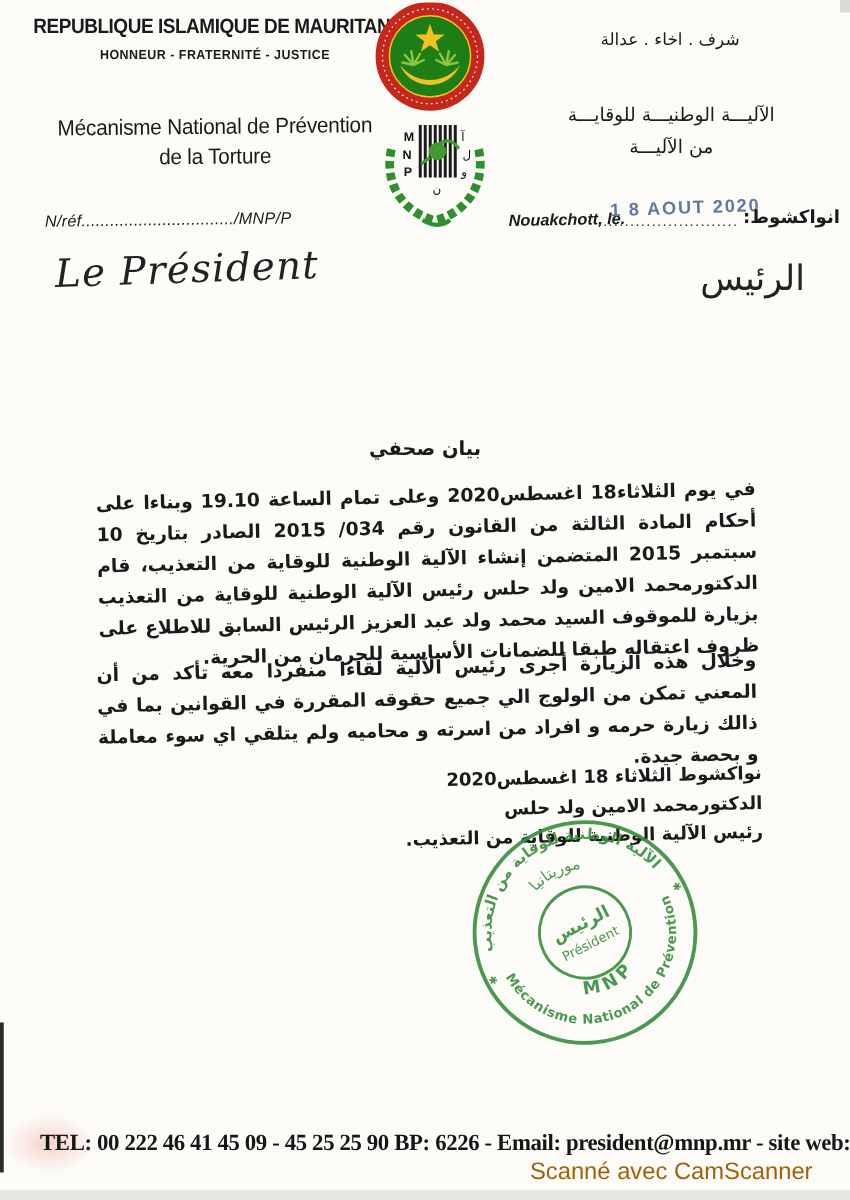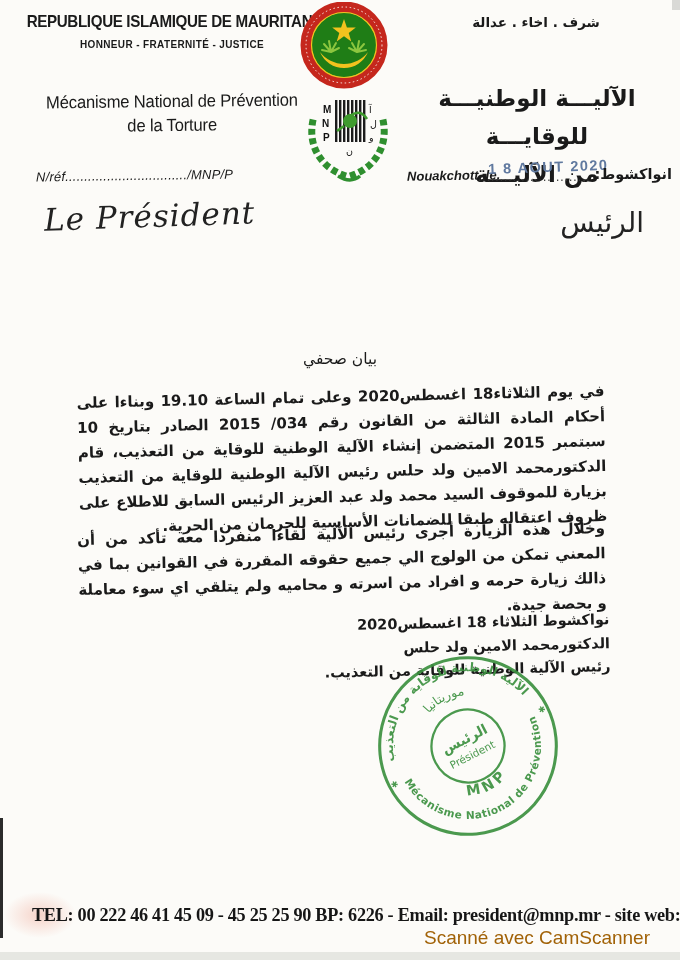--- a/index.html
+++ b/index.html
@@ -8,34 +8,34 @@
     background:#fcfbf8; font-family:"Liberation Sans",sans-serif; color:#1a1a1a;
   }
   .abs{position:absolute;}
   
   .fr-head{left:14px; top:12px; width:316px; text-align:center;}
   .fr-title{font-weight:bold; font-size:16.5px; letter-spacing:-0.4px; transform:scaleX(0.92); transform-origin:center; white-space:nowrap;}
   .fr-motto{font-weight:bold; font-size:10.5px; letter-spacing:0.4px; margin-top:7px; transform:scaleX(0.95);}
   .ar{direction:rtl; font-family:"DejaVu Sans",sans-serif;text-align:right;}
   .ar-head{right:8px; top:8px; width:272px; text-align:center;}
   .ar-title{font-size:16.5px; font-weight:bold;}
-  .ar-motto{font-size:13.5px; font-weight:bold; margin-top:6px;}
+  .ar-motto{font-size:13.5px; font-weight:normal; margin-top:16px;}
   .fr-org{left:16px; top:90px; width:312px; text-align:center; font-size:17.5px; font-weight:500; line-height:1.35; letter-spacing:-0.2px; transform:scaleX(0.95) rotate(-0.6deg);}
-  .ar-org{right:14px; top:80px; width:258px; text-align:center; font-size:23px; font-weight:bold; line-height:1.65;}
+  .ar-org{right:14px; top:80px; width:258px; text-align:center; font-size:15px; font-weight:normal; line-height:1.65;}
   
   .nref{left:36px; top:168px; font-style:italic; font-size:13px; letter-spacing:0.2px; transform:rotate(-0.8deg);}
   .place-fr{left:407px; top:168px; font-style:italic; font-weight:bold; font-size:13px; transform:rotate(-1deg);}
   .date-dots{left:478px; top:170px; font-size:12px; letter-spacing:1px; color:#333;}
   .date-stamp{left:488px; top:161px; font-size:14.5px; font-weight:bold; letter-spacing:1.5px; color:#60799f; transform:rotate(-2deg); transform-origin:left; white-space:nowrap;}
   .place-ar{right:8px; top:166px; font-size:14.5px; font-weight:bold;}
   
   .pres-fr{left:44px; top:198px; font-family:"DejaVu Serif",serif; font-style:italic; font-size:31px; letter-spacing:1px; transform:rotate(-2deg); color:#222;}
   .pres-ar{right:36px; top:206px; font-size:28px; color:#222;}
   
-  .b-title{left:0; top:350px; width:680px; text-align:center; font-size:15.5px; font-weight:normal;}
+  .b-title{left:0; top:350px; width:680px; text-align:center; font-size:15.5px; font-weight:bold;}
   .para{left:78px; width:528px; text-align:justify; font-size:15px; font-weight:bold; line-height:25px; transform:rotate(-1.3deg); transform-origin:center;}
   .p1{top:385px;}
   .p2{top:522px;}
   .signoff{right:70px; top:612px; width:342px; text-align:right; font-size:14.5px; font-weight:bold; line-height:23.5px; transform:rotate(-1.3deg);}
   
   .stamp{left:372px; top:650px; width:192px; height:192px; transform:rotate(-27deg); opacity:0.92;}
   .stamp text{fill:var(--stamp_green); font-family:"DejaVu Sans",sans-serif;}
   
   .edge-line{left:0; top:818px; width:3px; height:120px; background:#2b2b2b;}
   .smudge{left:4px; top:892px; width:72px; height:46px; border-radius:50%;

